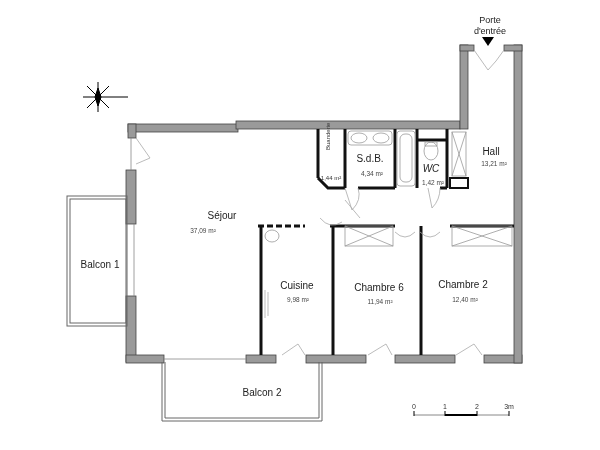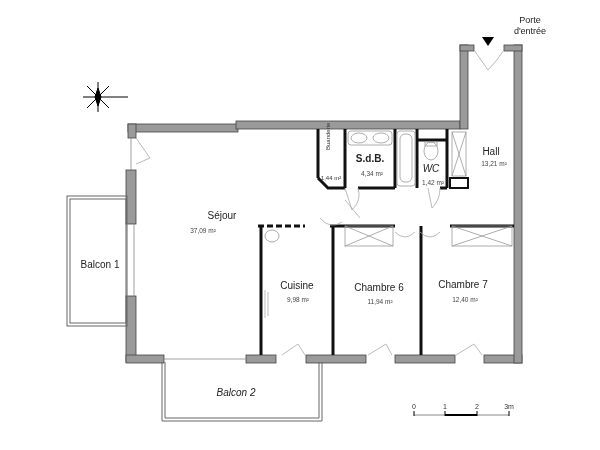--- a/index.html
+++ b/index.html
@@ -126,48 +126,48 @@
   <g stroke="#000" stroke-width="1">
     <line x1="414" y1="415" x2="509" y2="415" stroke="#888"></line>
     <line x1="445" y1="415" x2="477" y2="415" stroke-width="2"></line>
     <line x1="414" y1="411" x2="414" y2="416"></line>
     <line x1="445" y1="411" x2="445" y2="416"></line>
     <line x1="477" y1="411" x2="477" y2="416"></line>
     <line x1="509" y1="411" x2="509" y2="416"></line>
   </g>
 </svg>
 
-<div class="lbl entry" style="left:490px; top:15px;margin-left:40px;">
+<div class="lbl entry" style="left:490px; top:15px;">
   <div>Porte</div>
   <div>d'entrée</div>
 </div>
 
 <div class="lbl room" style="left:200px; top:210px;padding-left:44px;">Séjour</div>
 <div class="lbl area" style="left:203px; top:227px;">37,09 m²</div>
 
-<div class="lbl room" style="left:370px; top:153px;font-weight:bold;">S.d.B.</div>
+<div class="lbl room" style="left:370px; top:153px;">S.d.B.</div>
 <div class="lbl area" style="left:372px; top:170px;">4,34 m²</div>
 
 <div class="lbl small" style="left:328px; top:150px; transform: rotate(-90deg) translate(0,-50%); transform-origin:left top;">Buanderie</div>
 <div class="lbl small" style="left:331px; top:175px;">1,44 m²</div>
 
 <div class="lbl room" style="left:431px; top:163px;font-style:italic;">WC</div>
 <div class="lbl area" style="left:433px; top:179px;">1,42 m²</div>
 
 <div class="lbl room" style="left:491px; top:146px;text-align:right;">Hall</div>
 <div class="lbl area" style="left:494px; top:160px;">13,21 m²</div>
 
 <div class="lbl room" style="left:297px; top:280px;">Cuisine</div>
 <div class="lbl area" style="left:298px; top:296px;">9,98 m²</div>
 
 <div class="lbl room" style="left:379px; top:282px;">Chambre 6</div>
 <div class="lbl area" style="left:380px; top:298px;">11,94 m²</div>
 
-<div class="lbl room" style="left:463px; top:279px;">Chambre 7</div>
+<div class="lbl room" style="left:463px; top:279px;">Chambre 2</div>
 <div class="lbl area" style="left:465px; top:296px;">12,40 m²</div>
 
 <div class="lbl room" style="left:100px; top:259px;">Balcon 1</div>
-<div class="lbl room" style="left:236px; top:387px;font-style:italic;">Balcon 2</div>
+<div class="lbl room" style="left:262px; top:387px;">Balcon 2</div>
 
 <div class="lbl small" style="left:414px; top:403px; font-size:7px;">0</div>
 <div class="lbl small" style="left:445px; top:403px; font-size:7px;">1</div>
 <div class="lbl small" style="left:477px; top:403px; font-size:7px;">2</div>
 <div class="lbl small" style="left:509px; top:403px; font-size:7px;">3m</div>
 
 </body></html>

